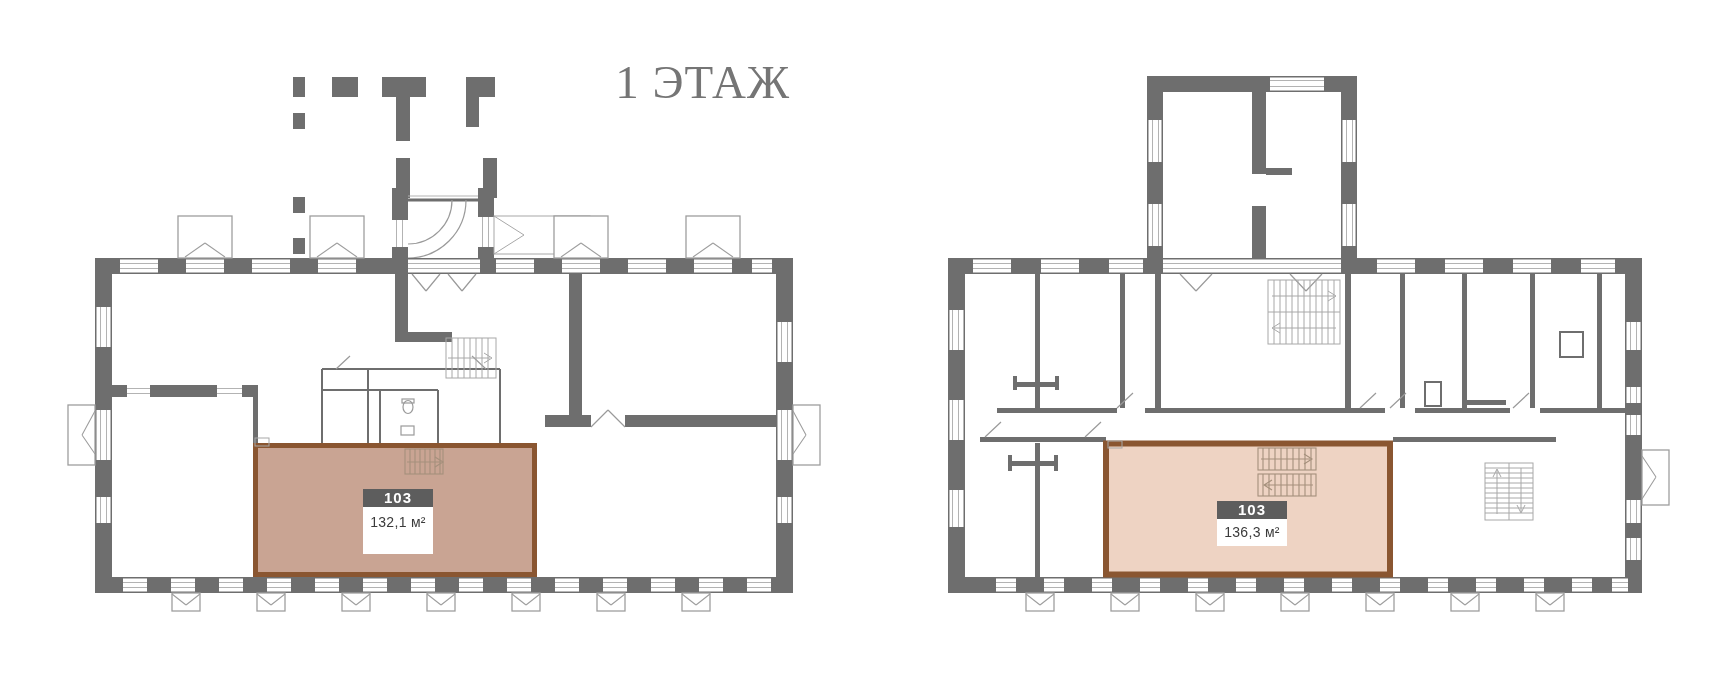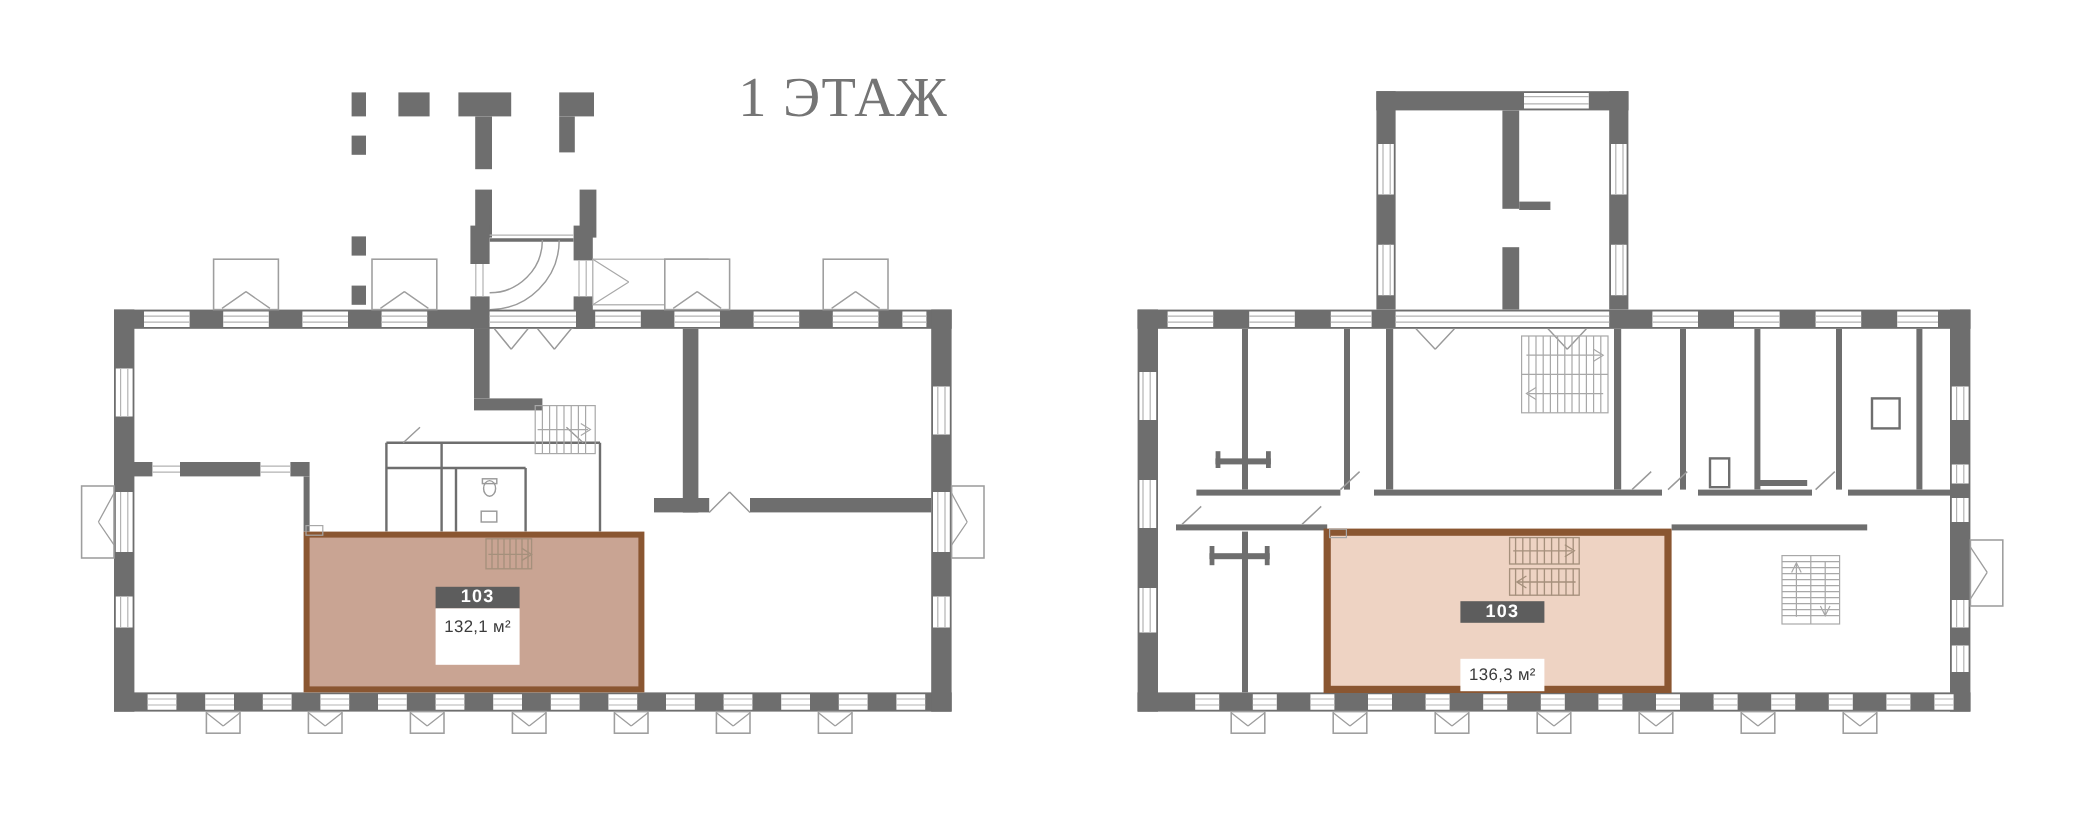--- a/index.html
+++ b/index.html
@@ -16,21 +16,21 @@
   .st{stroke:#a5907c;stroke-width:1.1;fill:none;}
   .gr{stroke:#a8a8a8;stroke-width:1;fill:none;}
   .title{position:absolute;font-family:"Liberation Serif","DejaVu Serif",serif;
          font-size:47px;color:#757575;letter-spacing:1px;text-align:right;width:192px;
          font-weight:400;line-height:52px;}
   .room-label{position:absolute;width:70px;text-align:center;}
   .room-label .num{background:#5d5d5d;color:#ffffff;font-size:15px;font-weight:bold;
          height:18px;line-height:18px;letter-spacing:1px;}
   .room-label .area{background:#ffffff;color:#3b3b3b;font-size:14px;height:47px;line-height:30px;
          letter-spacing:0.3px;}
-  .room-label.f2 .area{height:27px;line-height:27px;margin-top:30px;}
+  .room-label.f2 .area{height:27px;line-height:27px;}
 </style>
 </head>
 <body>
 
 <div class="canvas">
 <svg width="1733" height="684" viewBox="0 0 1733 684">
 
   <g>
 
     <g class="w">

